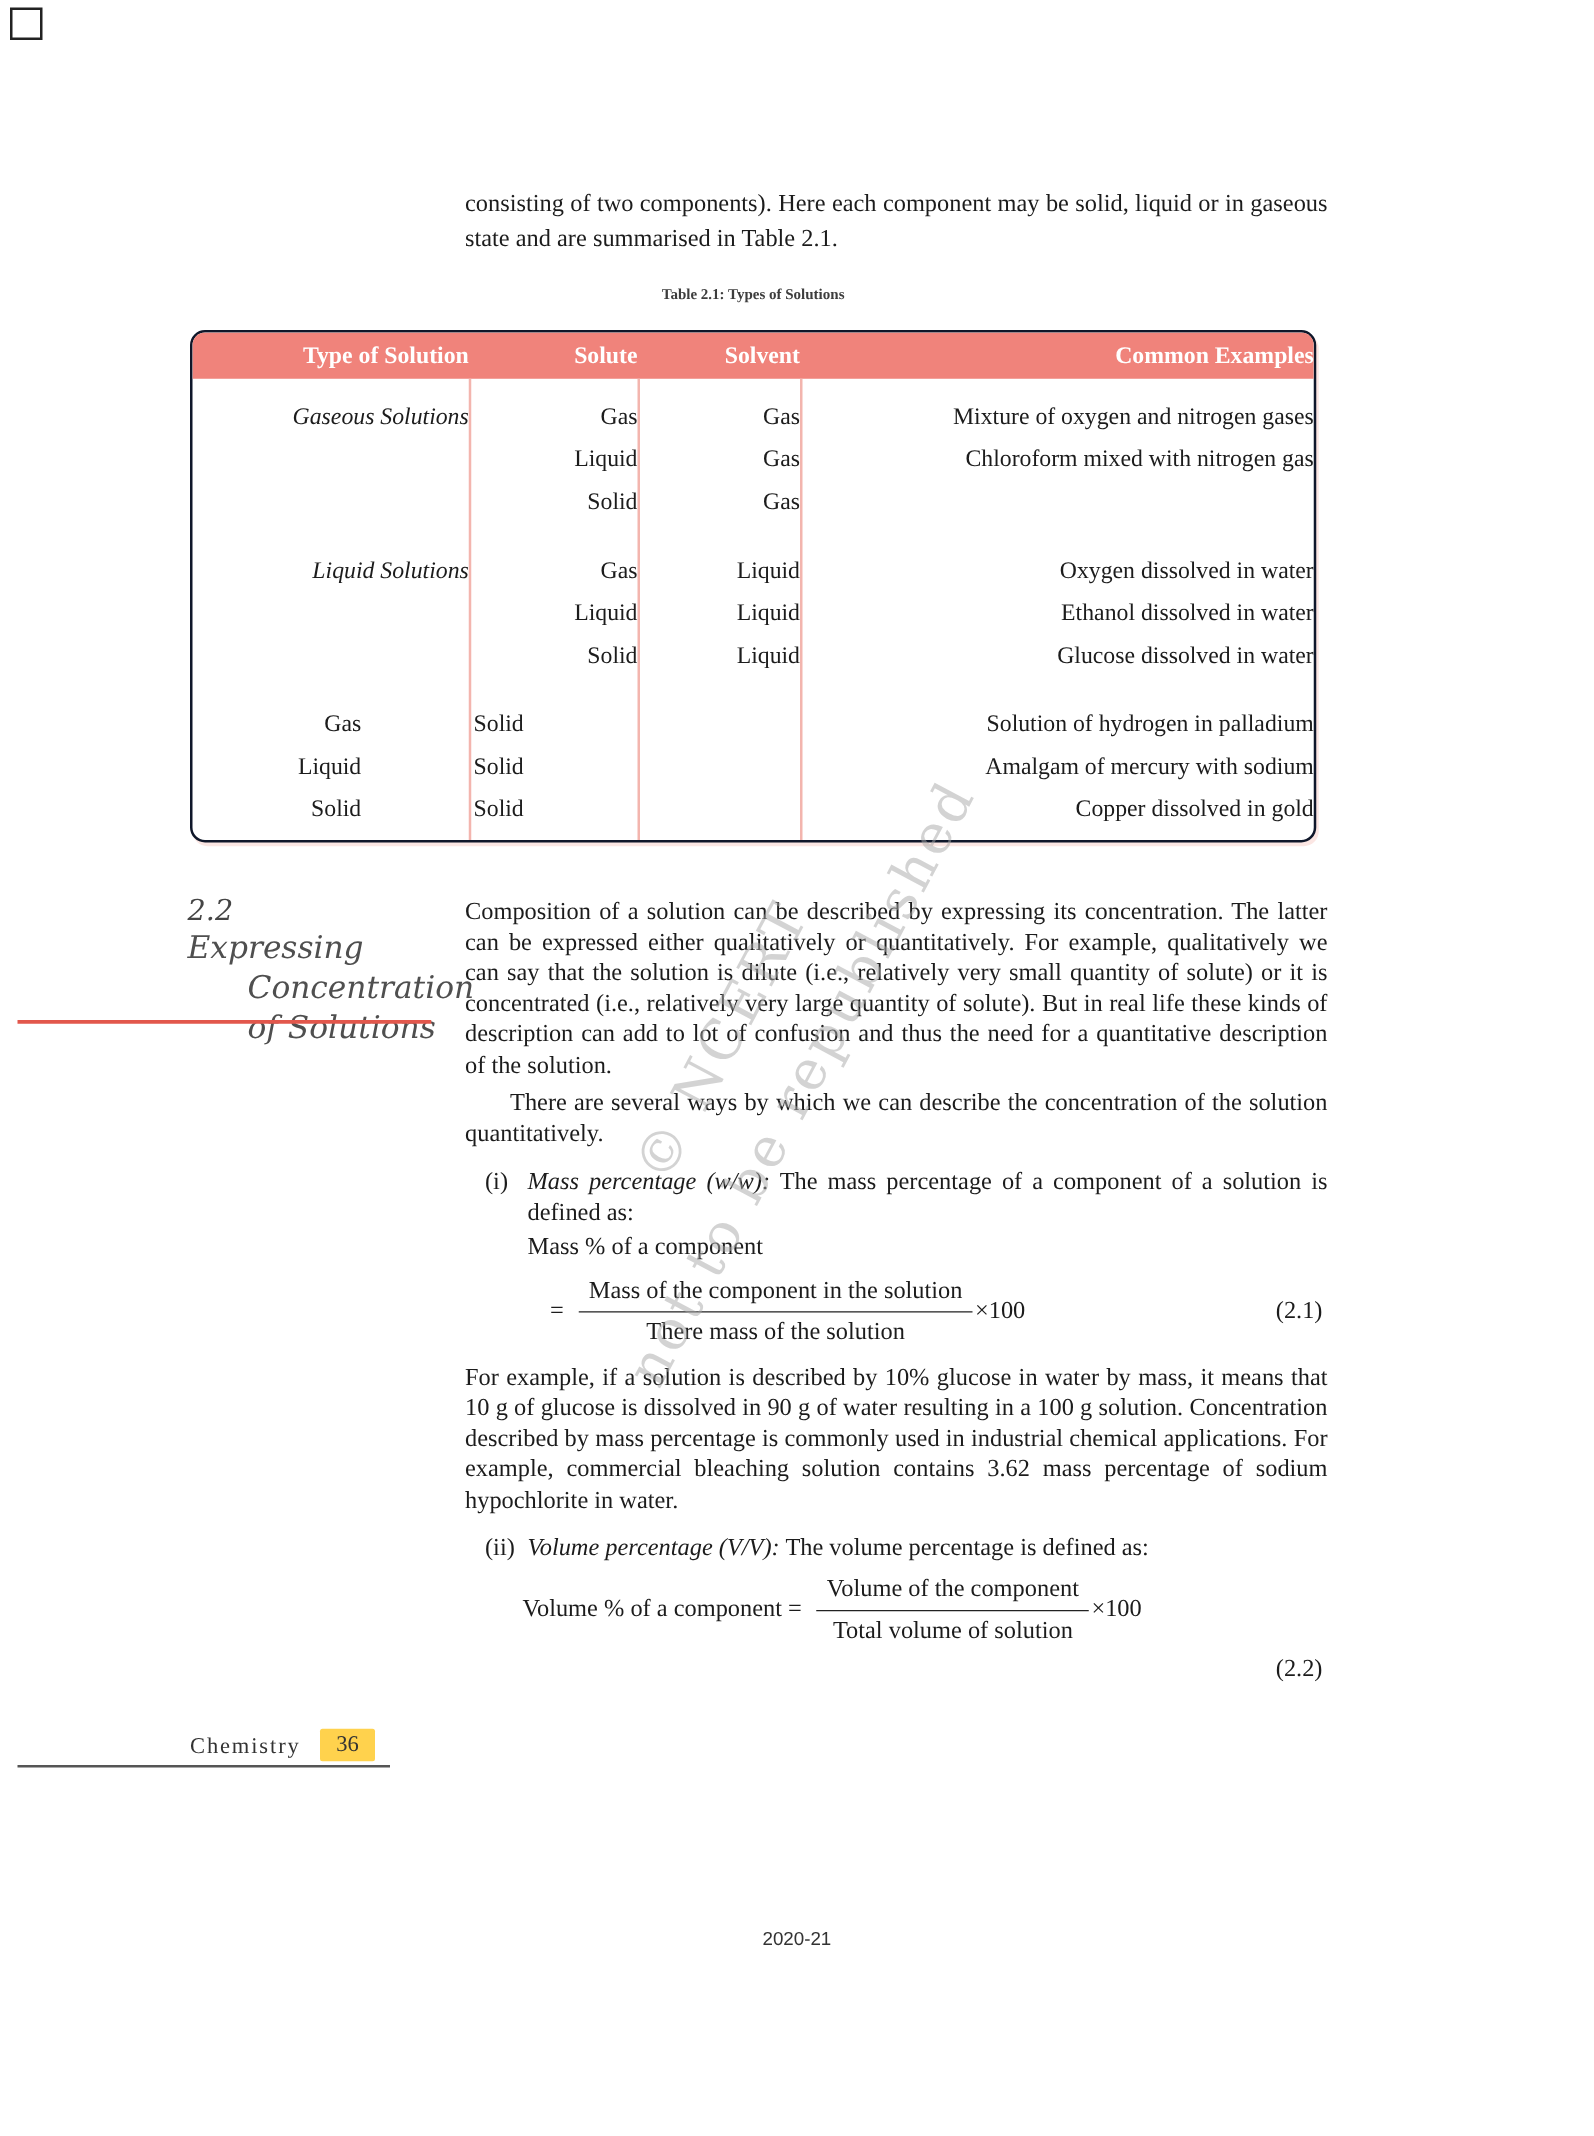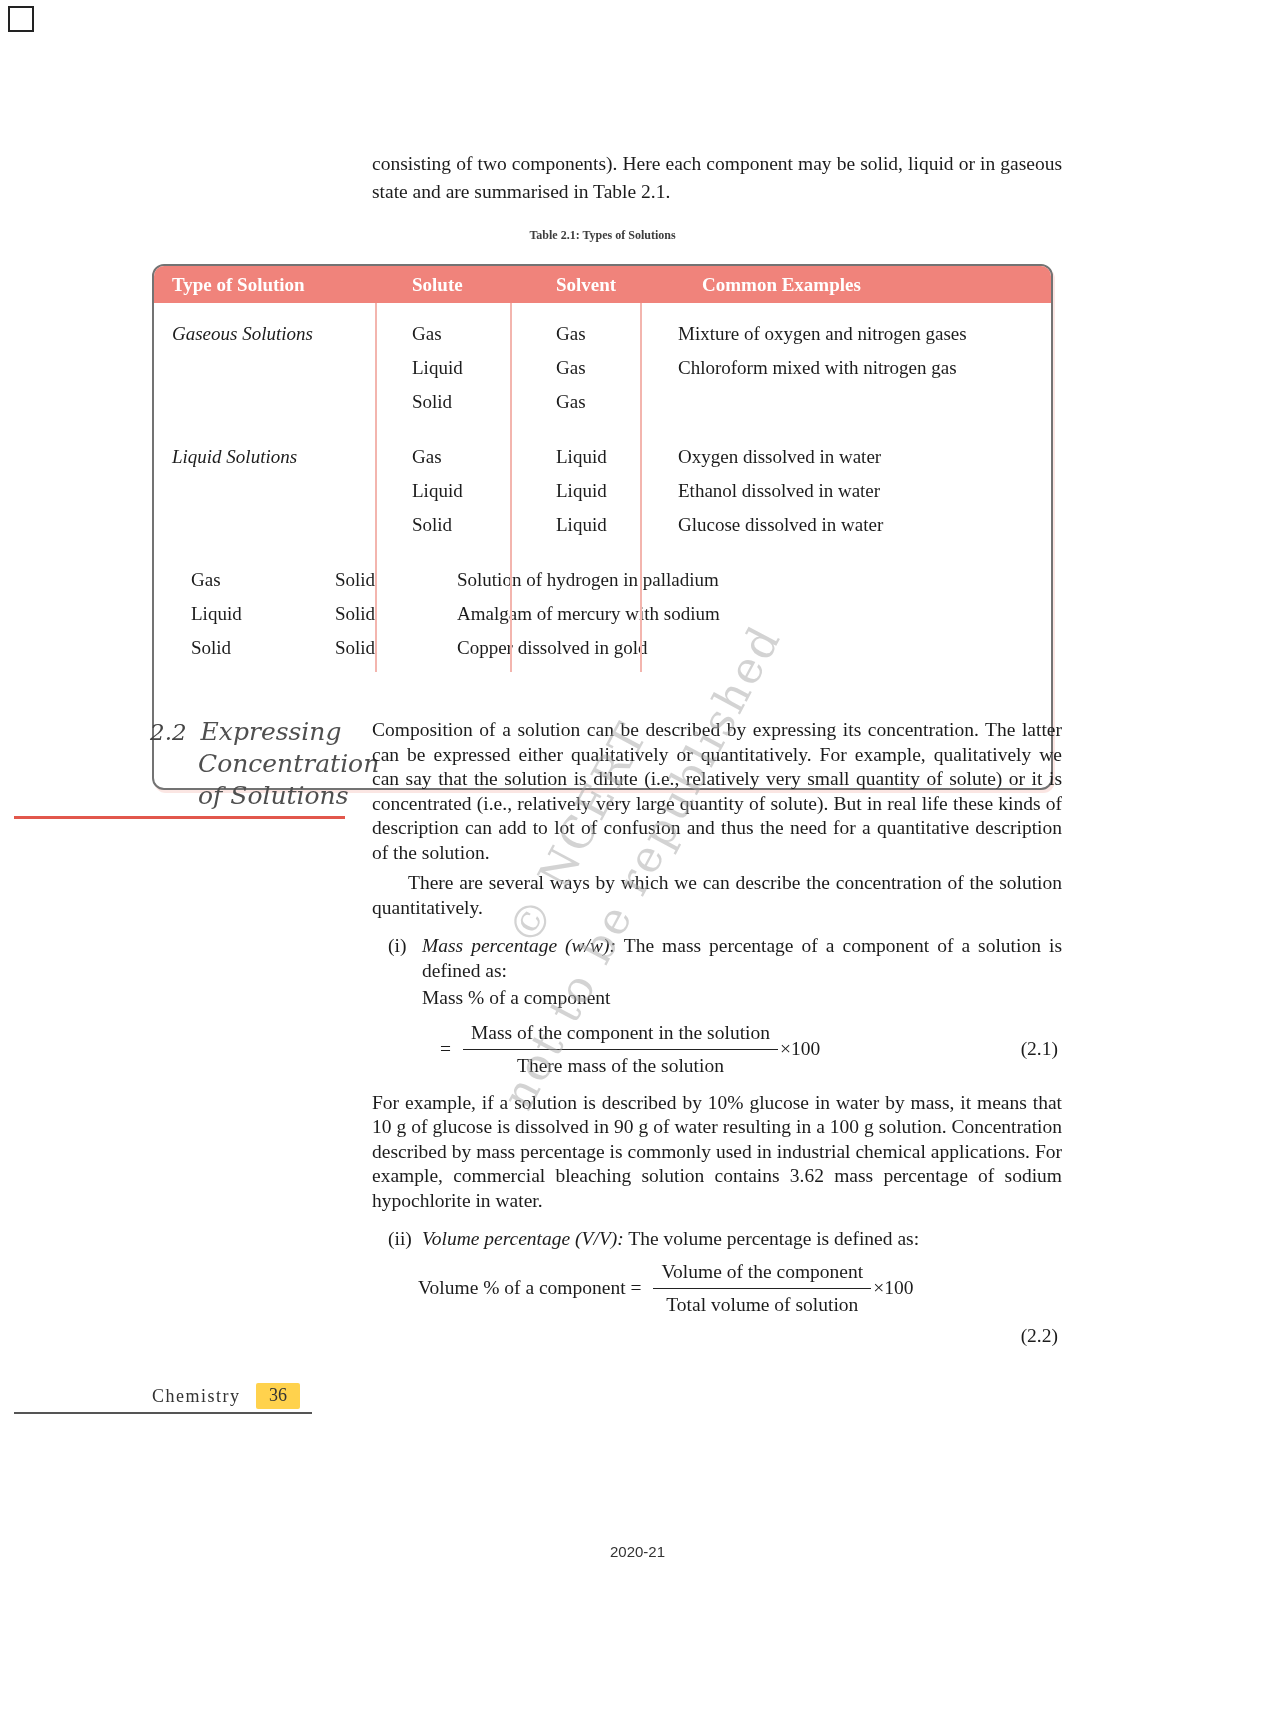--- a/index.html
+++ b/index.html
@@ -20,24 +20,25 @@
   .intro {
     position:absolute; left:372px; top:150px; width:690px;
     font-size:19.5px; line-height:28px; text-align:justify;
   }
   .table-title {
     position:absolute; left:152px; top:228px; width:901px;
     text-align:center; font-weight:bold; font-size:12px; color:#3d3d3d;
   }
   
   .solutions-table {
-    position:absolute; left:152px; top:264px; width:901px; height:526px;
-    border:2px solid #737373; border-radius:12px; background:#fff;
+    position:absolute; left:152px; top:264px; width:901px; height:410px;
+    border:2px solid #0f172a; border-radius:12px; background:#fff;
     box-shadow:2px 3px 0 #fbe6e3;
     overflow:hidden;
+    text-align:right;
   }
   .t-header {
     height:37px; background:#f0837b; color:#ffffff;
     display:flex; align-items:center;
     font-weight:bold; font-size:19px;
   }
   .th1 { width:221px; padding-left:18px; }
   .th2 { width:135px; padding-left:37px; }
   .th3 { width:130px; padding-left:46px; }
   .th4 { flex:1; padding-left:62px; }
@@ -49,21 +50,21 @@
   .g-type { width:221px; padding-left:18px; font-style:italic; line-height:34px; }
   .g-col div { line-height:34px; }
   .col-solute { width:135px; padding-left:37px; }
   .col-solvent { width:130px; padding-left:46px; }
   .col-example { flex:1; padding-left:38px; }
   
   .section-heading {
     position:absolute; left:150px; top:716px; width:210px;
     font-family:"DejaVu Serif", serif; font-style:italic; color:#4f4f4f;
   }
-  .sh-line1 { display:flex; gap:14px; align-items:baseline; }
+  .sh-line1 { display:flex; align-items:baseline;flex-direction:column; }
   .sh-num { font-size:23px; color:#454545; }
   .sh-word { font-size:25px; line-height:32px; }
   .sh-indent { padding-left:48px; font-size:25px; line-height:32px; }
   .red-rule {
     position:absolute; left:14px; top:816px; width:331px; height:3px;
     background:#e2574c;
   }
   
   .body-col {
     position:absolute; left:372px; top:718px; width:690px;

